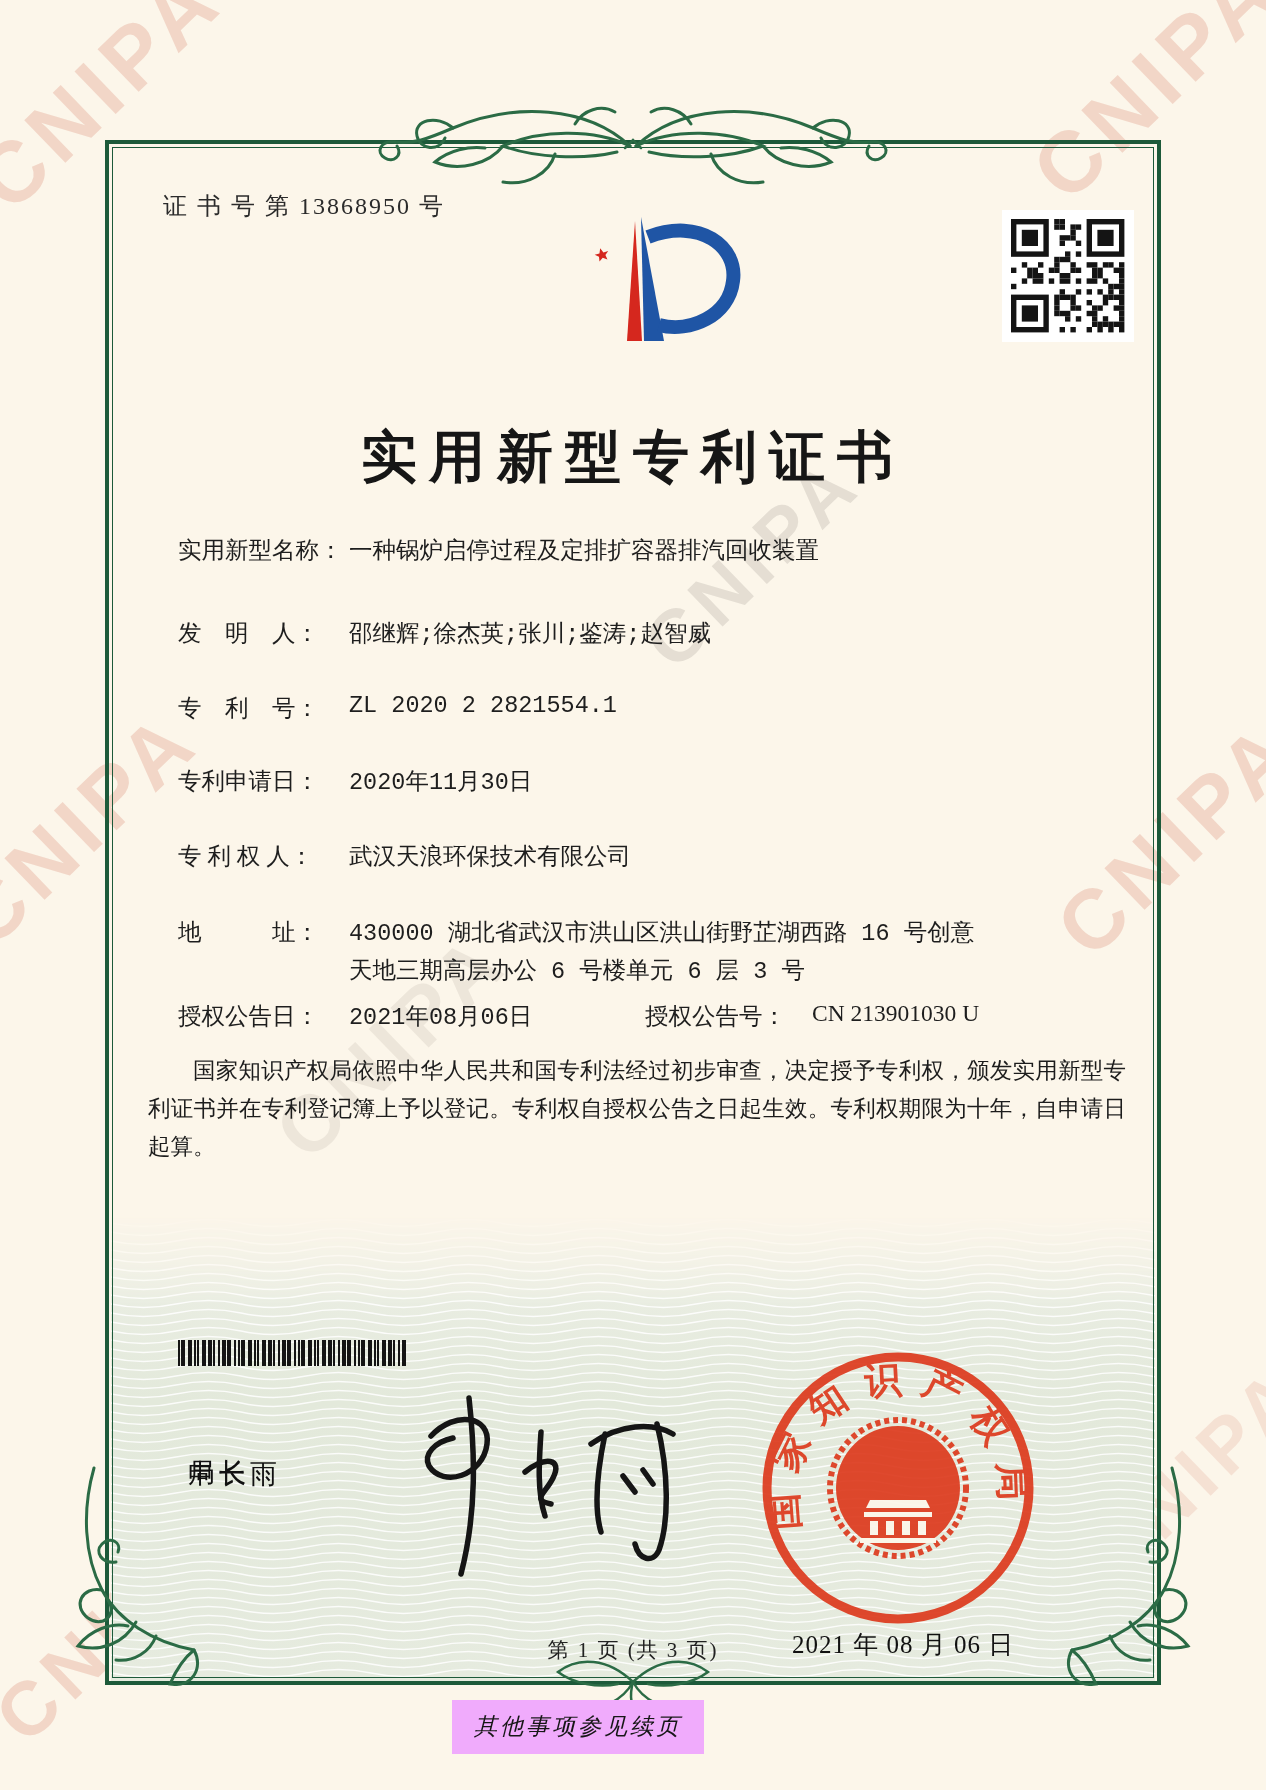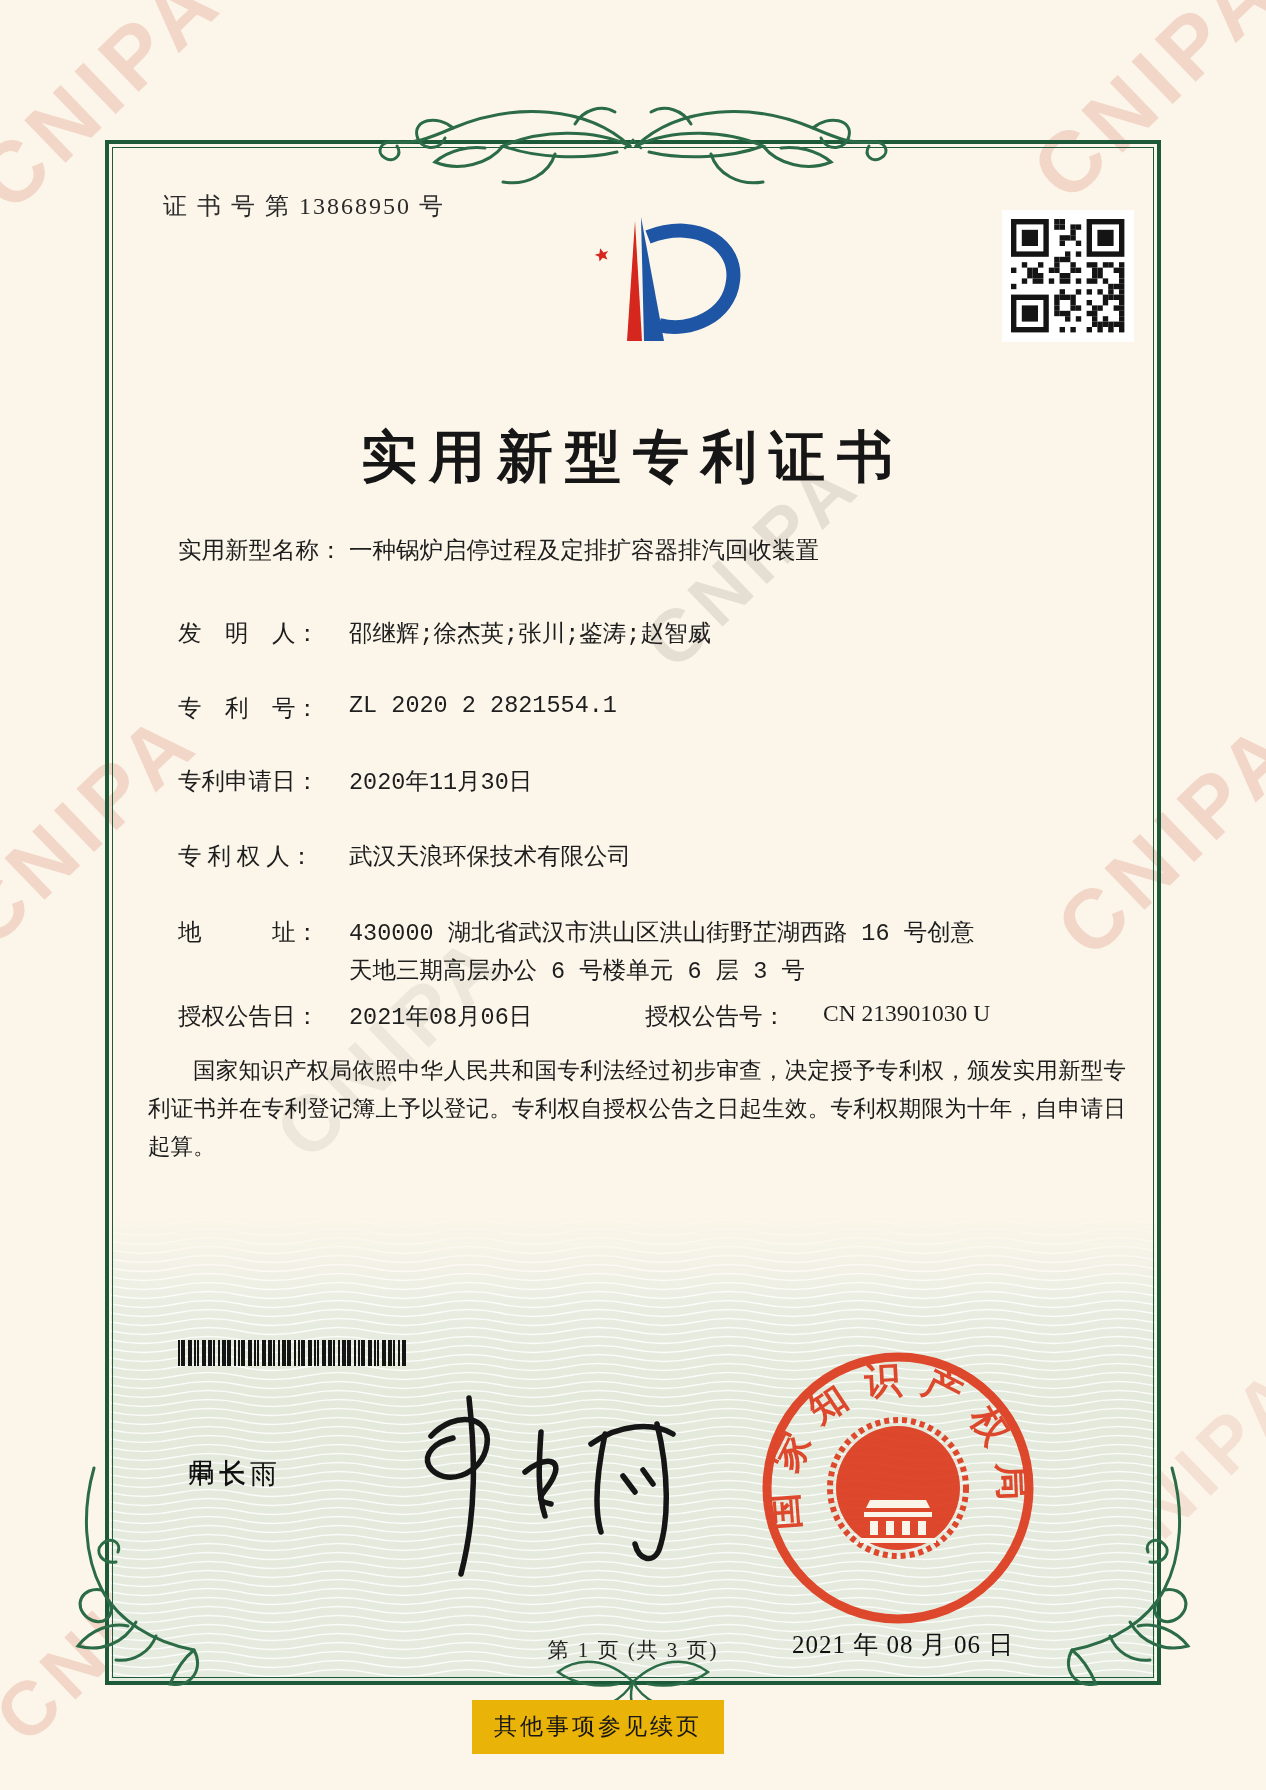--- a/index.html
+++ b/index.html
@@ -29,43 +29,43 @@
   .qr{position:absolute;left:1002px;top:210px;width:132px;height:132px;background:#fff;}
   .logo{position:absolute;left:540px;top:213px;}
 
   .title{position:absolute;left:105px;top:382px;width:1056px;text-align:center;
          font-size:56px;font-weight:bold;color:#161616;letter-spacing:12px;}
 
   .frow{position:absolute;font-size:23.5px;color:#1e1e1e;white-space:nowrap;}
   .flabel{position:absolute;left:178px;}
   .fvalue{position:absolute;left:349px;font-family:Liberation Mono, monospace;}
   .flabel2{position:absolute;left:645px;}
-  .fvalue2{position:absolute;left:812px;margin-left:11px;}
+  .fvalue2{position:absolute;left:812px;}
 
   .paras{position:absolute;left:148px;top:1052px;width:978px;font-size:22.5px;
          color:#1c1c1c;line-height:38px;text-align:justify;}
   .paras p{margin:0;text-indent:2em;}
 
   .barcode{position:absolute;left:178px;top:1340px;width:304px;height:26px;
            display:flex;align-items:stretch;}
   .barcode div{background:#141414;}
 
   .director{position:absolute;left:188px;font-size:27px;color:#111;
             font-family:"Liberation Sans","DejaVu Sans",sans-serif;letter-spacing:4px;}
   .sig{position:absolute;left:395px;top:1392px;}
 
   .seal{position:absolute;left:758px;top:1348px;}
   .seal-date{position:absolute;left:792px;top:1628px;font-size:25px;color:#111;
              letter-spacing:1px;white-space:nowrap;}
 
   .pageinfo{position:absolute;left:105px;top:1636px;width:1056px;text-align:center;
             font-size:21px;color:#222;letter-spacing:2px;}
-  .note-box{position:absolute;left:472px;top:1700px;width:252px;height:54px;
-            background:#eab308;text-align:center;line-height:54px;font-size:23px;
-            color:#161616;letter-spacing:3px;}
+  .note-box{position:absolute;left:452px;top:1700px;width:252px;height:54px;
+            background:#f0abfc;text-align:center;line-height:54px;font-size:23px;
+            color:#161616;letter-spacing:3px;font-style:italic;}
 
   .orn{position:absolute;pointer-events:none;}
   .green{stroke:#2b6b45;fill:none;stroke-linecap:round;}
 </style>
 </head>
 <body>
 
 <div class="page">
 
   <span class="wm" style="left:-52px;top:40px;font-size:86px;">CNIPA</span>

